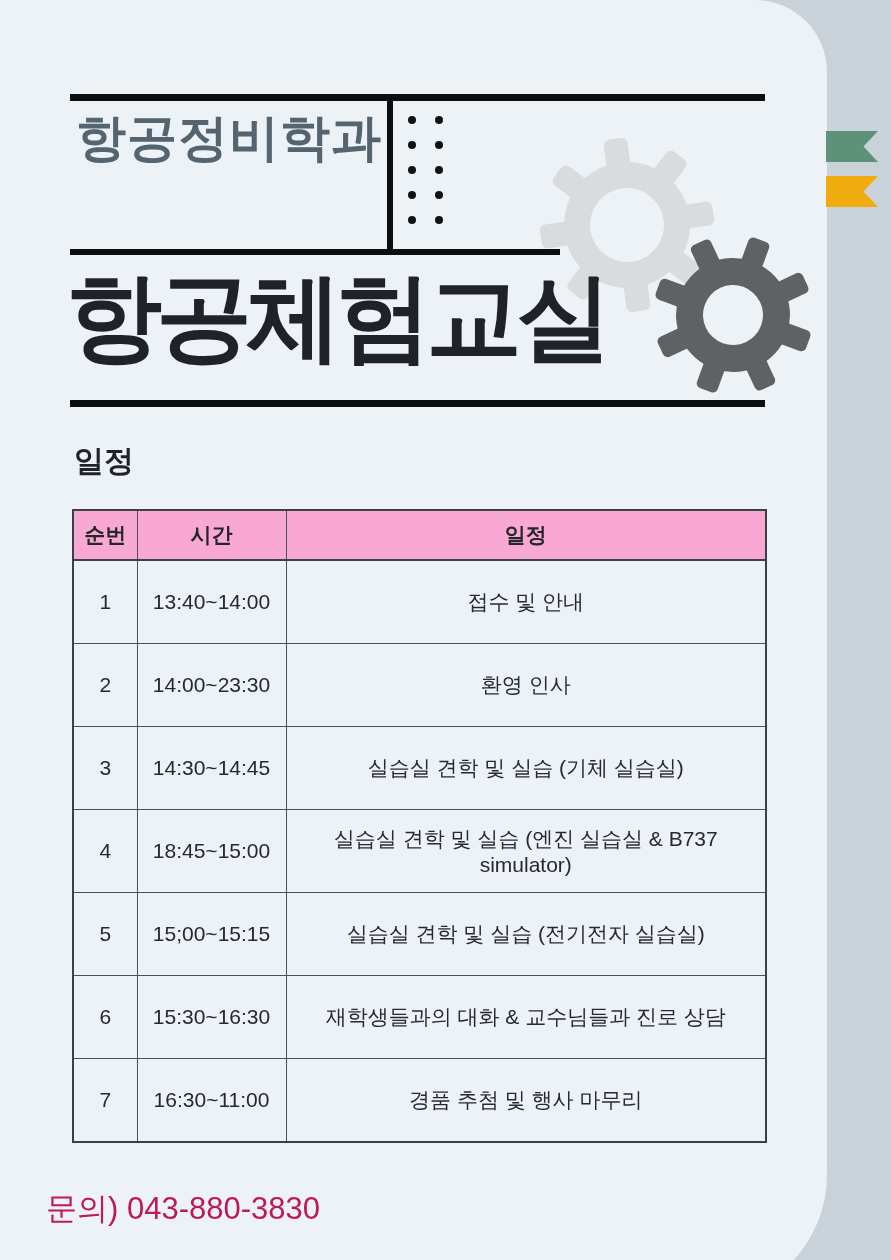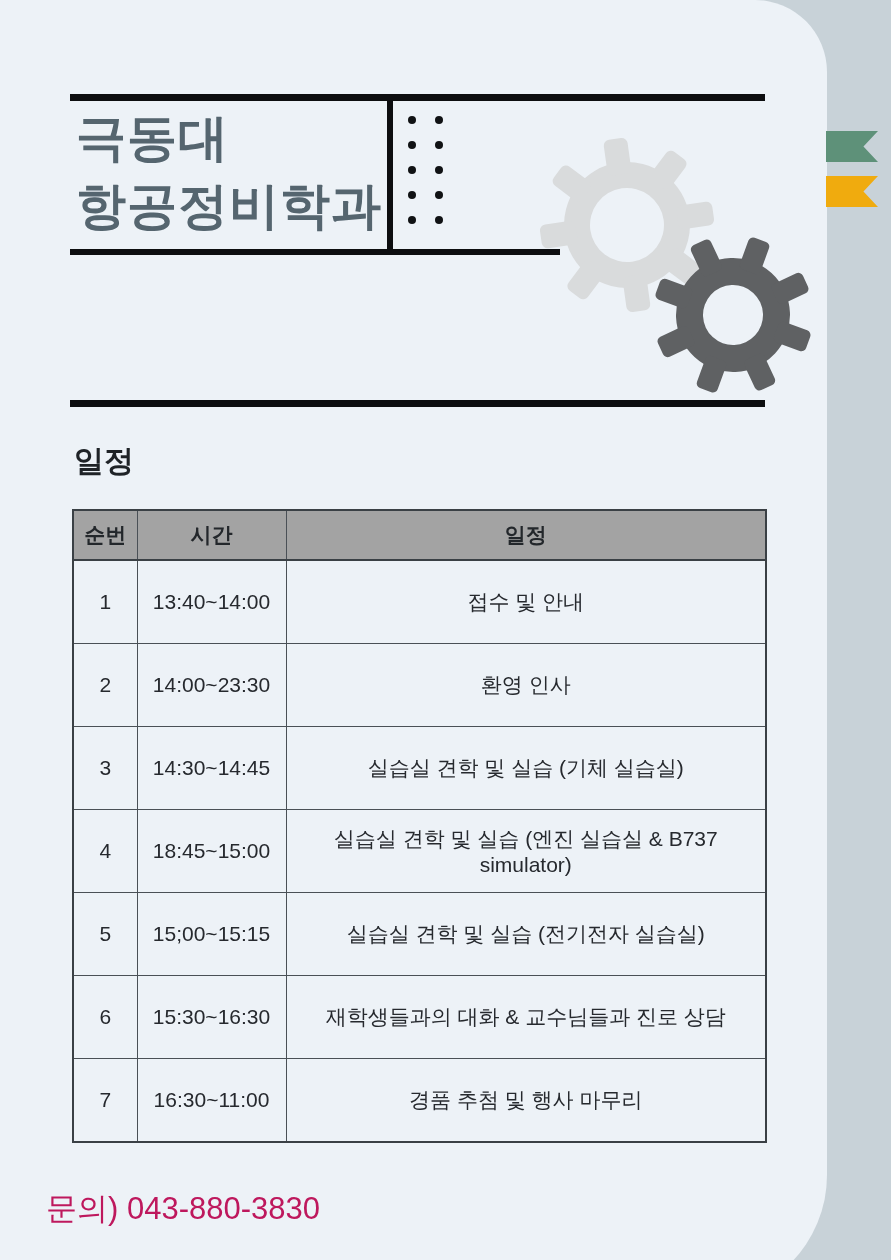--- a/index.html
+++ b/index.html
@@ -64,21 +64,21 @@
     width: 693px; border-collapse: collapse; table-layout: fixed;
     border: 2px solid #3a4045;
     color: #26292e;
   }
   .schedule-table th, .schedule-table td {
     border: 1px solid #4a5056;
     text-align: center; vertical-align: middle;
     padding: 0 6px; overflow: hidden;
   }
   .schedule-table th {
-    background: #a3a3a3; color: #23272b;
+    background: #f9a8d4; color: #23272b;
     height: 48px; font-size: 21px; font-weight: 700;
     border-bottom: 2px solid #3a4045;
   }
   .schedule-table td { height: 82px; font-size: 21px; font-weight: 400; background: #edf2f7; }
 
   .footer {
     position: absolute; left: 46px; top: 1188px;
     font-size: 31px; font-weight: 500; color: #be185d; white-space: nowrap;
   }
 </style>
@@ -130,26 +130,26 @@
     <span class="dot"></span>
     <span class="dot"></span>
     <span class="dot"></span>
     <span class="dot"></span>
     <span class="dot"></span>
     <span class="dot"></span>
     <span class="dot"></span>
   </div>
 
   <div class="dept">
-    <div>극동대</div>
     <div>항공정비학과</div>
   </div>
 
   <div class="line line-mid"></div>
 
+  <h1 class="main-title">항공체험교실</h1>
 
   <div class="line line-title"></div>
 
   <h2 class="section-title">일정</h2>
 
   <table class="schedule-table">
     <colgroup>
       <col style="width:64px">
       <col style="width:149px">
       <col style="width:480px">

